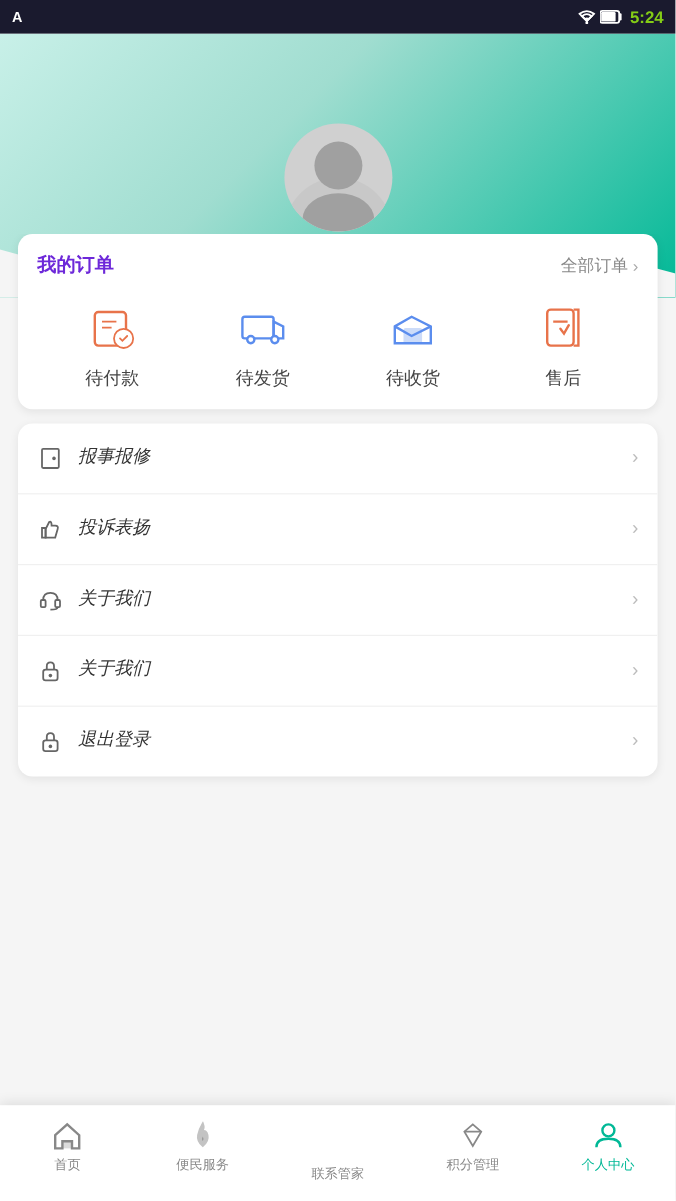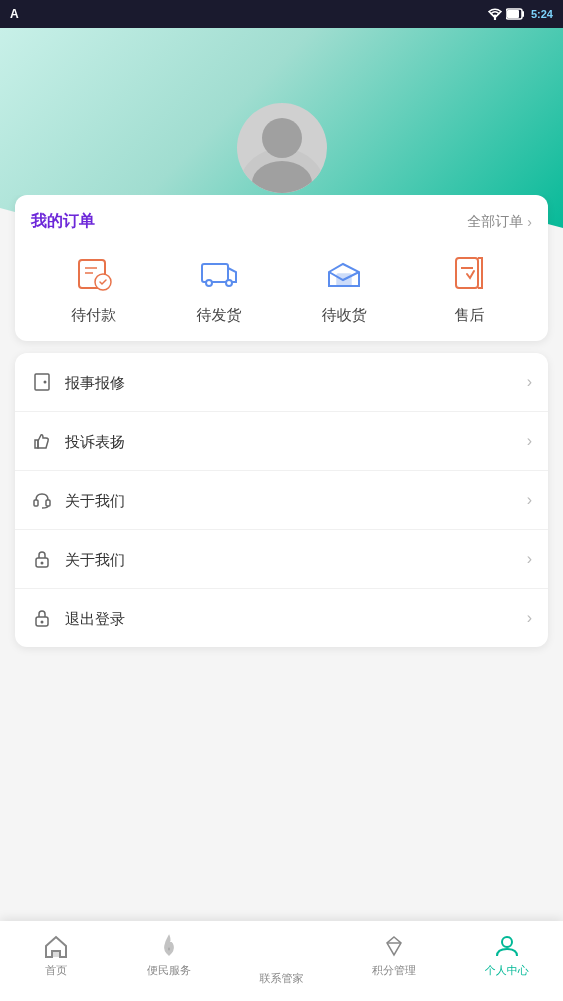--- a/index.html
+++ b/index.html
@@ -163,22 +163,23 @@
       justify-content: space-between;
       padding: 18px 16px;
       border-bottom: 1px solid #f0f0f0;
       cursor: pointer;
     }
     .menu-item:last-child {
       border-bottom: none;
     }
     .menu-item-left {
       display: flex;
-      align-items: flex-end;
+      align-items: flex-start;
       gap: 12px;
+      font-style: italic;
     }
     .menu-icon {
       width: 22px;
       height: 22px;
       display: flex;
       align-items: center;
       justify-content: center;
       color: #666;
     }
     .menu-icon svg {
@@ -279,21 +280,21 @@
         <path d="M8 9.5 L14 3.5 Q8 -1 2 3.5 Z" fill="none" stroke="white" stroke-width="1.5"></path>
         <circle cx="8" cy="11" r="1.2" fill="white"></circle>
       </svg>
 
       <svg width="20" height="12" viewBox="0 0 20 12" fill="none">
         <rect x="0" y="1" width="16" height="10" rx="2" stroke="white" stroke-width="1.5"></rect>
         <rect x="1" y="2" width="12" height="8" rx="1" fill="white"></rect>
         <path d="M17 4 L17 8" stroke="white" stroke-width="2" stroke-linecap="round"></path>
       </svg>
     </div>
-    <span style="color:#7dd3fc;font-size:11px;font-weight:bold;">5:24</span>
+    <span style="color:#84cc16;font-size:14px;font-weight:bold;">5:24</span>
   </div>
 </div>
 
 <div class="header-bg">
   <div class="avatar-container">
     <svg class="avatar-silhouette" viewBox="0 0 90 90">
       <circle cx="45" cy="90" r="45" fill="#c8c8c8"></circle>
       <circle cx="45" cy="35" r="20" fill="#a0a0a0"></circle>
       <ellipse cx="45" cy="80" rx="30" ry="22" fill="#a0a0a0"></ellipse>
     </svg>

